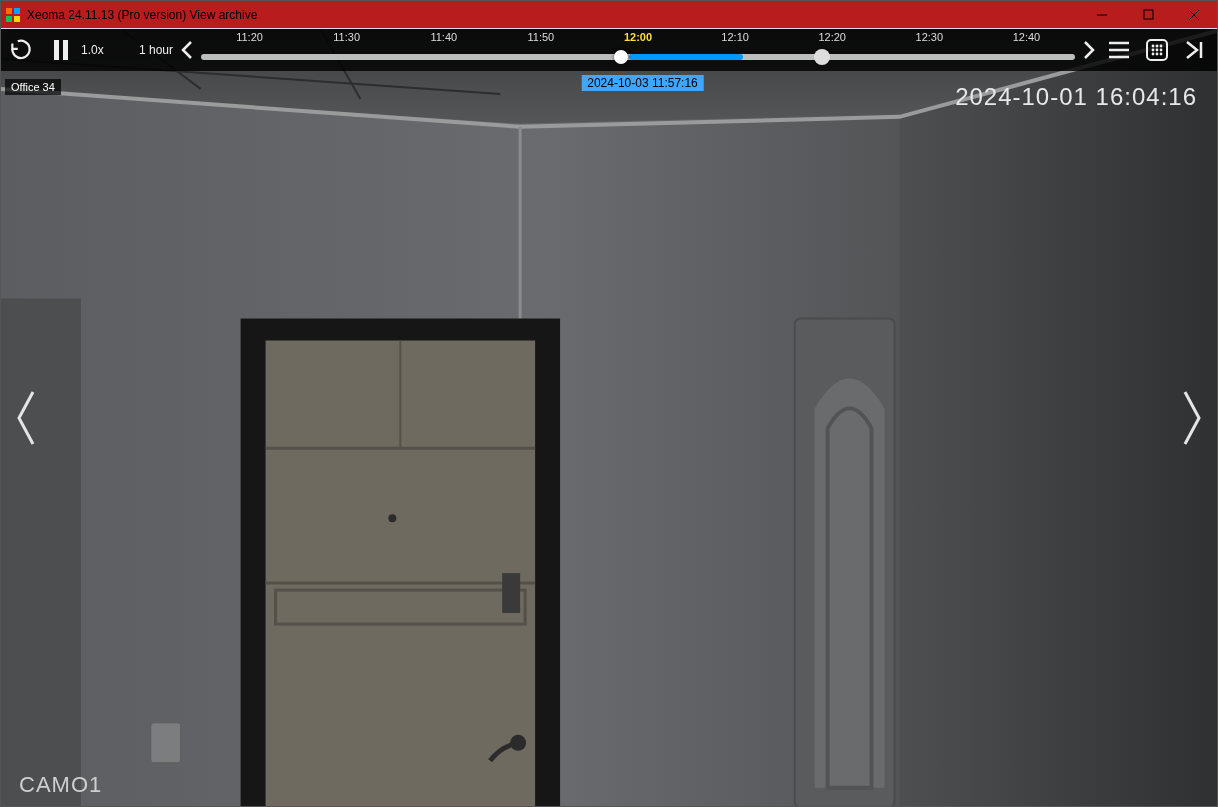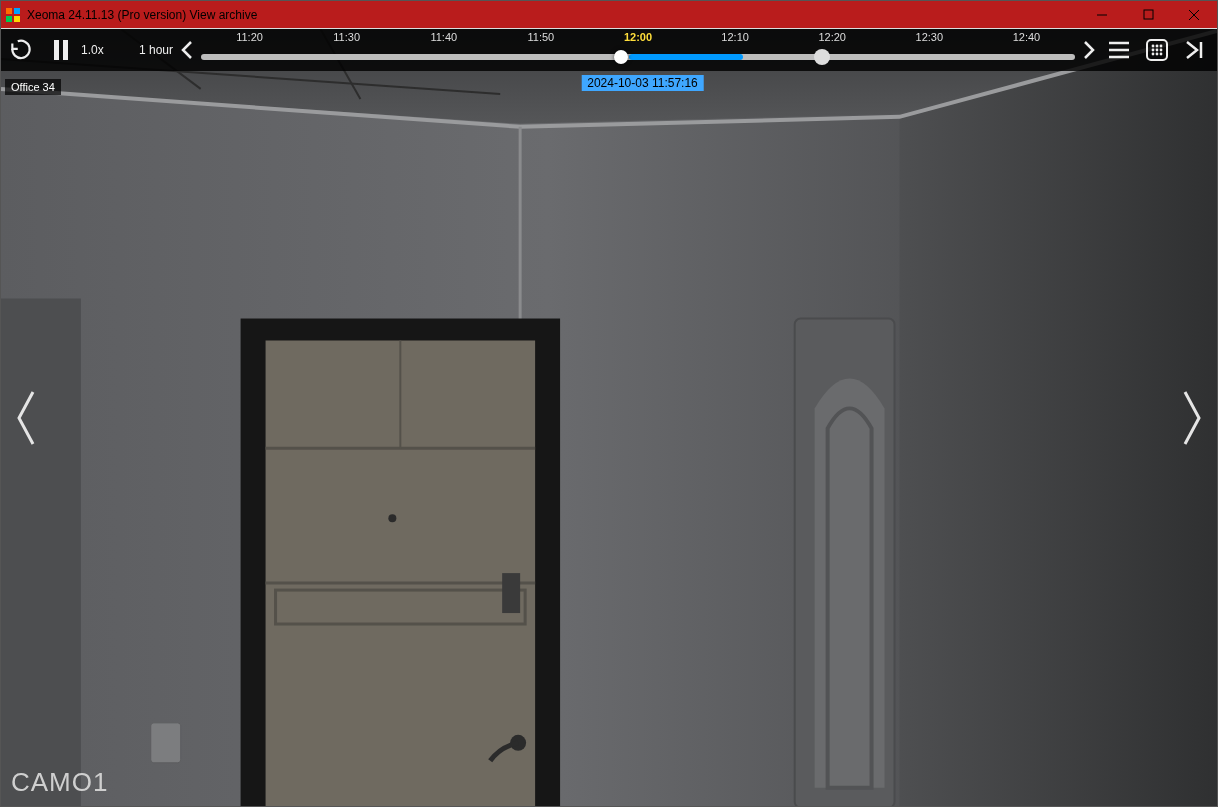--- a/index.html
+++ b/index.html
@@ -27,21 +27,21 @@
   .track { position: absolute; top: 25px; left: 0; right: 0; height: 6px; background: #bdbdbd; border-radius: 3px; }
   .track-fill { position: absolute; top: 0; left: 0; height: 100%; background: #0099ff; border-radius: 3px; }
   .playhead { position: absolute; top: -4px; width: 14px; height: 14px; background: #fff; border-radius: 50%; transform: translateX(-50%); box-shadow: 0 0 4px rgba(0,0,0,0.6); }
   .endmark { position: absolute; top: -5px; width: 16px; height: 16px; background: #ddd; border-radius: 50%; transform: translateX(-50%); }
   .tooltip-time { position: absolute; top: 46px; transform: translateX(-50%); background: #3fa7ff; color: #000; font-size: 12px; padding: 1px 6px; white-space: nowrap; }
   .right-btns { display: flex; align-items: center; gap: 6px; padding-right: 6px; }
   .ricon { width: 32px; height: 32px; display: flex; align-items: center; justify-content: center; }
   
   .camera-tag { position: absolute; top: 50px; left: 4px; background: rgba(0,0,0,0.7); color: #fff; font-size: 11px; padding: 2px 6px; z-index: 8; }
   .timestamp-overlay { position: absolute; top: 54px; right: 20px; color: #e8e8e8; font-size: 24px; font-family: "Arial", sans-serif; z-index: 8; letter-spacing: 1px; }
-  .cam-name-overlay { position: absolute; bottom: 8px; left: 10px; color: #cfcfcf; font-size: 26px; font-family: Arial, sans-serif; z-index: 8; letter-spacing: 1px; }
+  .cam-name-overlay { position: absolute; bottom: 8px; left: 18px; color: #cfcfcf; font-size: 22px; font-family: Arial, sans-serif; z-index: 8; letter-spacing: 1px; }
   .nav-arrow { position: absolute; top: 50%; transform: translateY(-50%); width: 40px; height: 80px; display:flex; align-items:center; justify-content:center; z-index:8; }
   .nav-arrow.left { left: 4px; }
   .nav-arrow.right { right: 4px; }
 </style>
 </head>
 <body>
 
 <div class="window">
 
   <div class="titlebar">
@@ -202,20 +202,21 @@
         <div class="ricon">
           <svg width="22" height="22">
               <polyline points="3,3 13,11 3,19" fill="none" stroke="#eee" stroke-width="2.5"></polyline>
               <line x1="17" y1="3" x2="17" y2="19" stroke="#eee" stroke-width="2.5"></line>
             </svg>
         </div>
       </div>
     </div>
 
     <div class="camera-tag">Office 34</div>
+    <div class="timestamp-overlay">2024-10-01 16:04:16</div>
     <div class="cam-name-overlay">CAMO1</div>
 
     <div class="nav-arrow left">
       <svg width="24" height="60">
           <polyline points="20,4 6,30 20,56" fill="none" stroke="#e5e5e5" stroke-width="3"></polyline>
         </svg>
     </div>
     <div class="nav-arrow right">
       <svg width="24" height="60">
           <polyline points="4,4 18,30 4,56" fill="none" stroke="#e5e5e5" stroke-width="3"></polyline>

